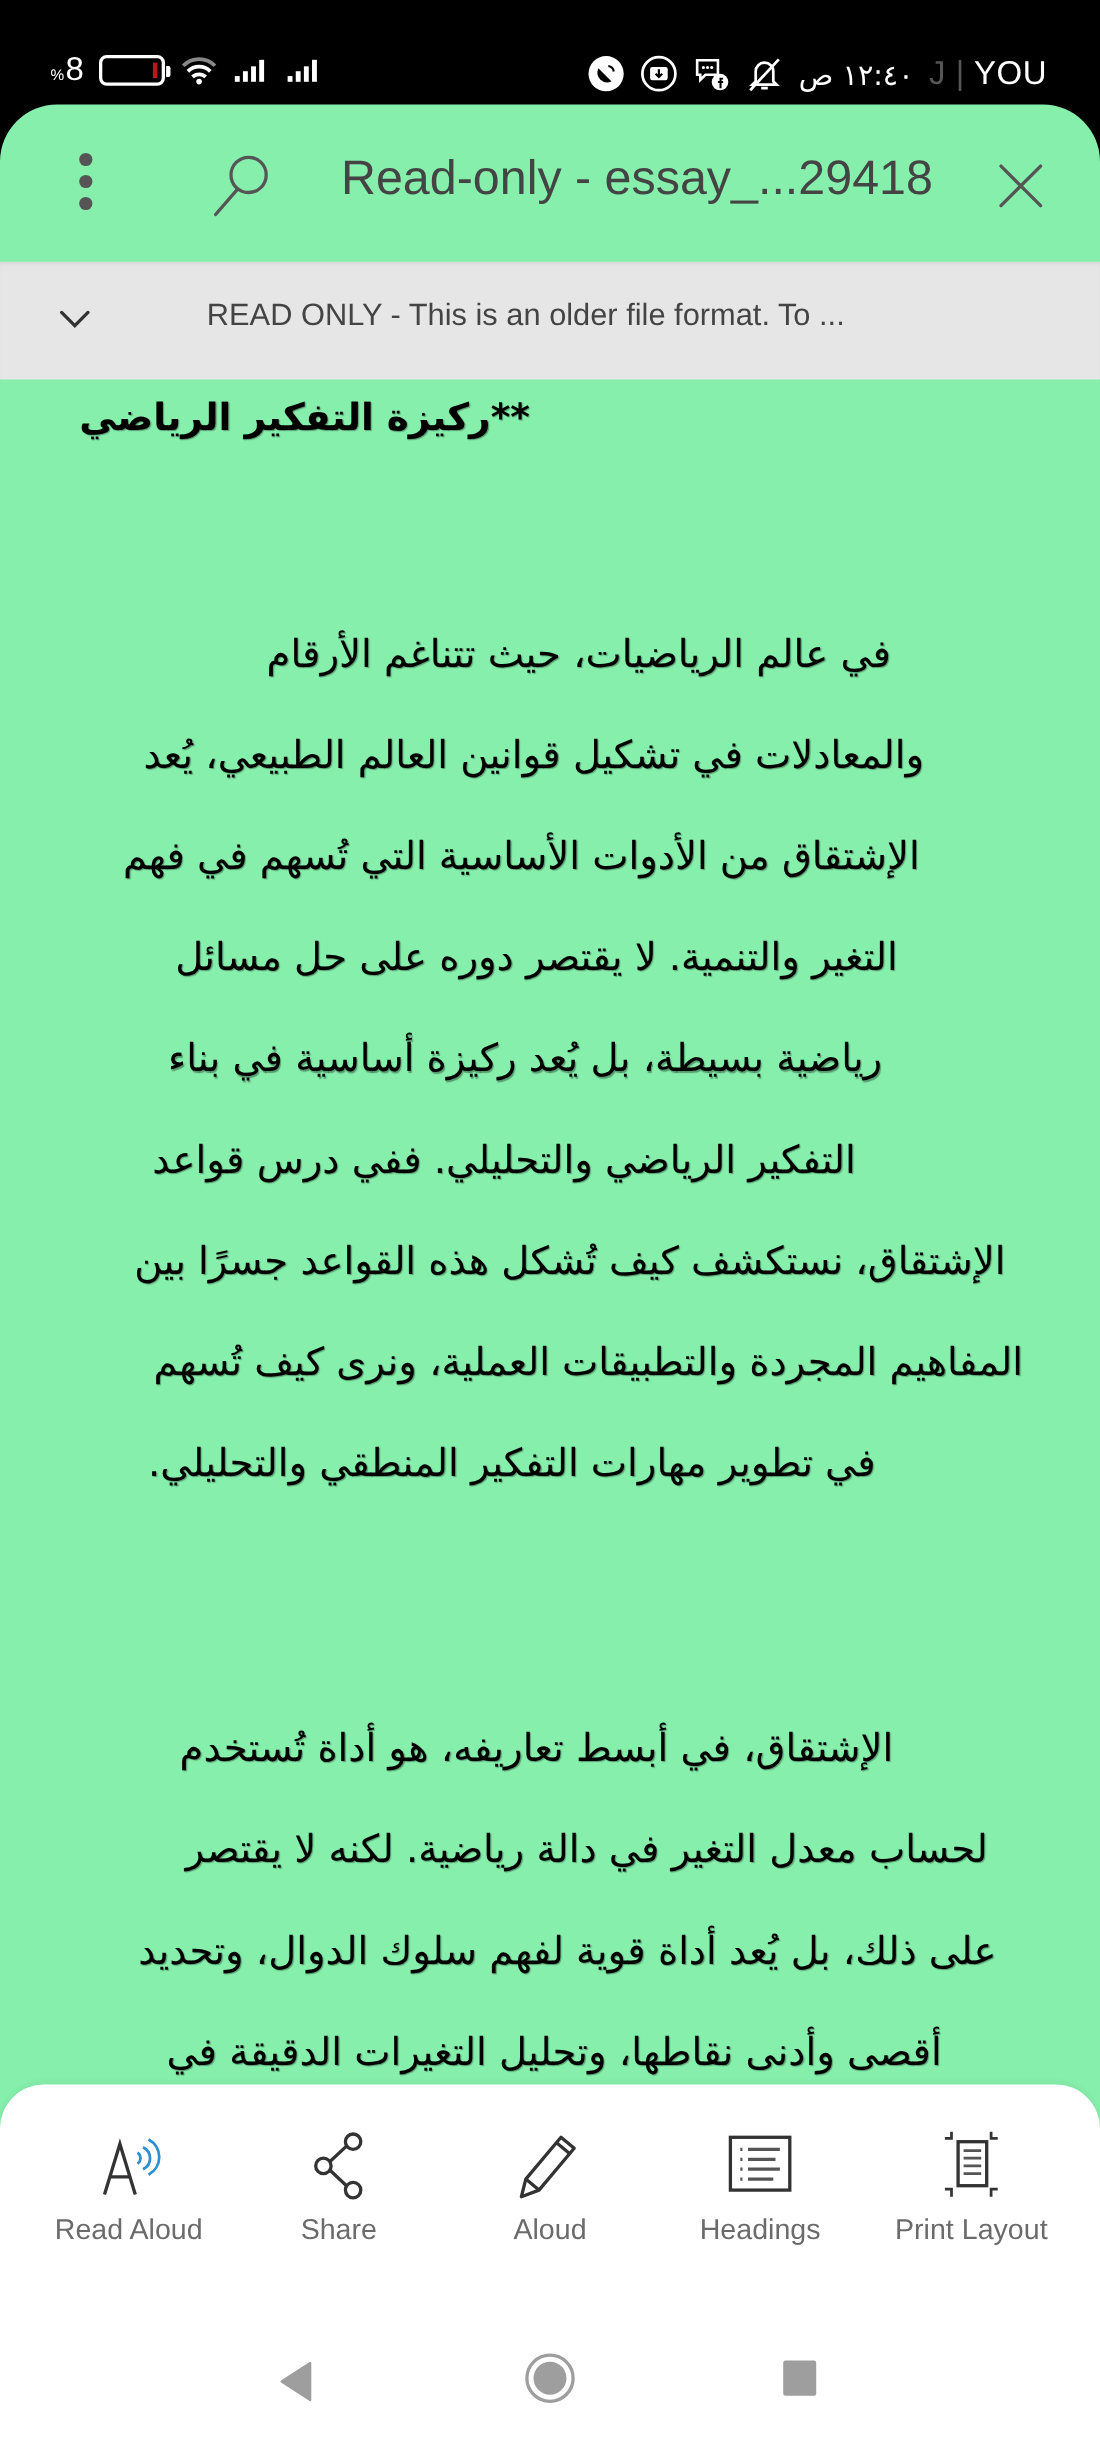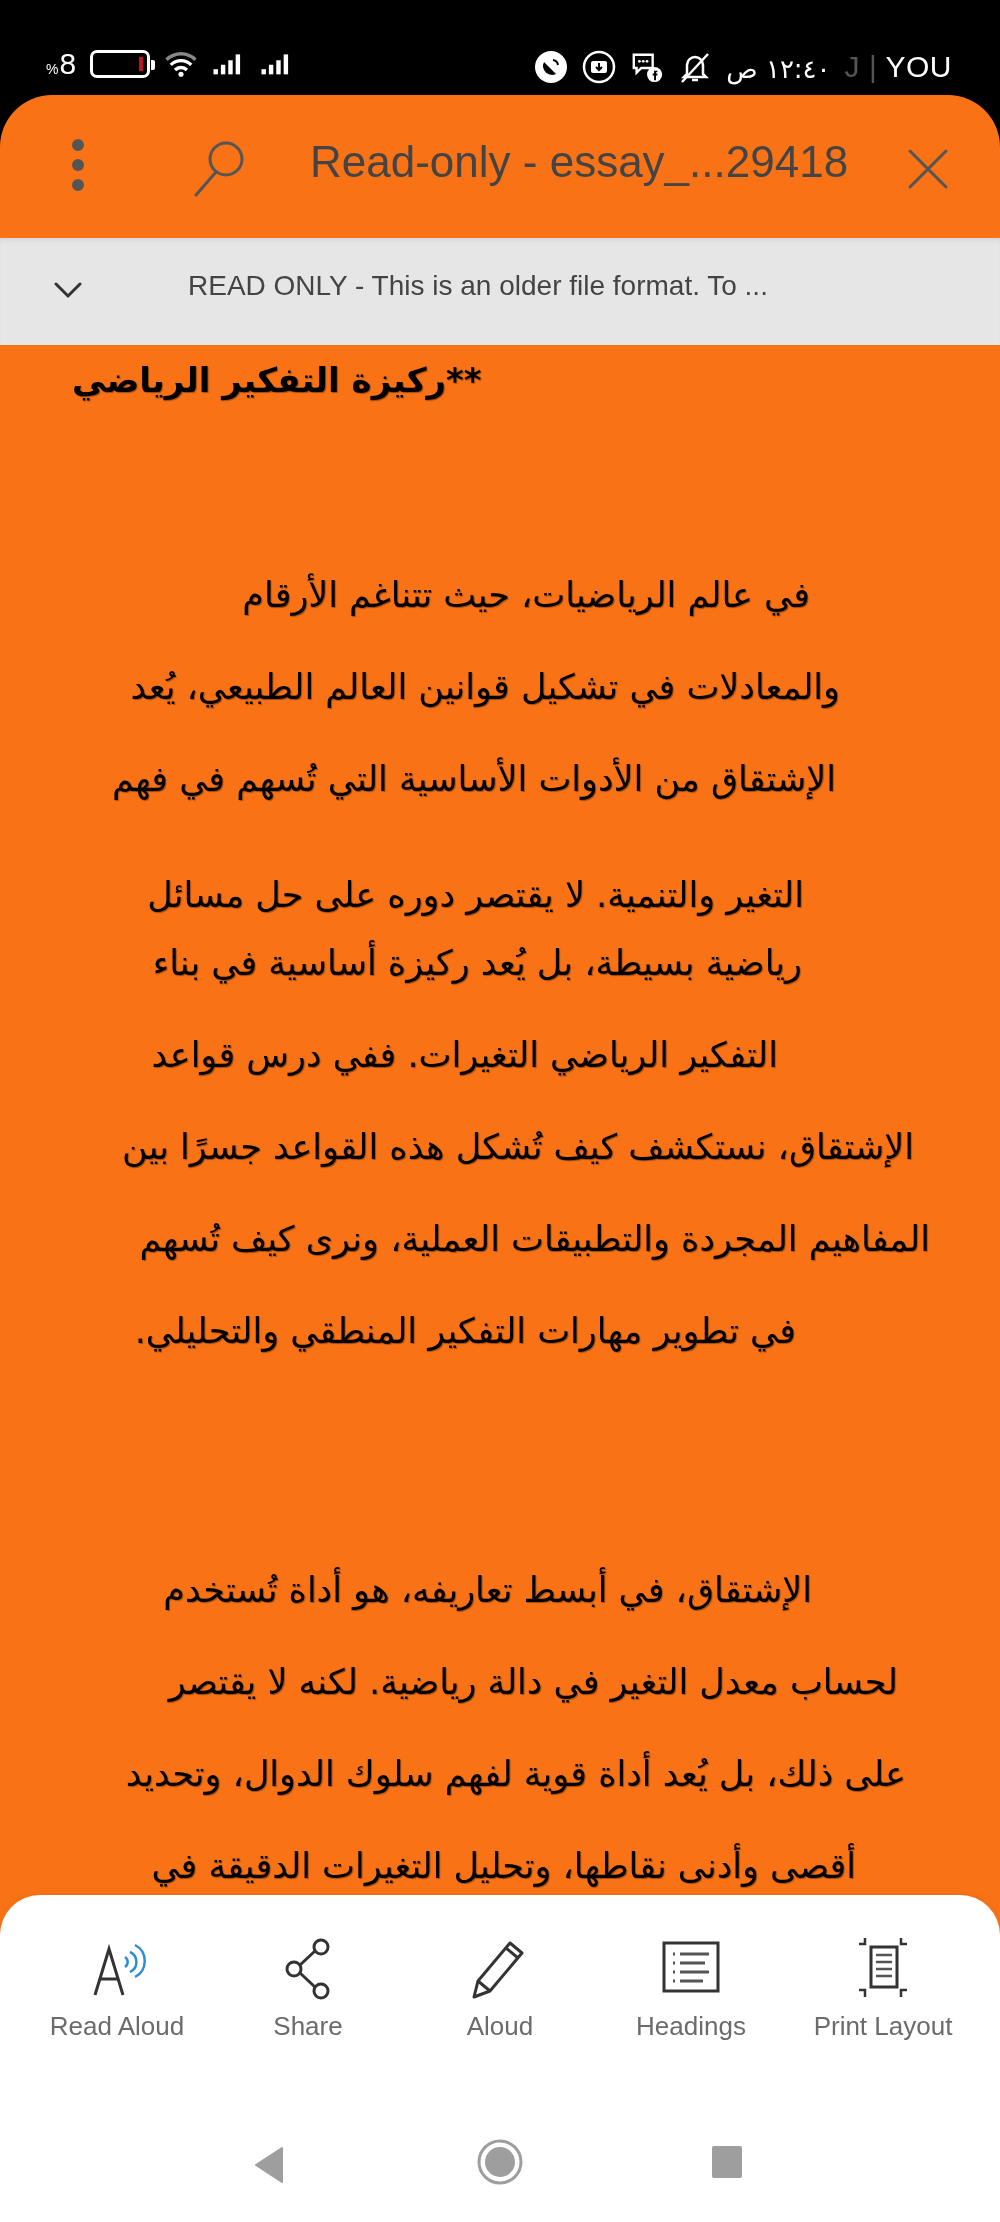--- a/index.html
+++ b/index.html
@@ -14,21 +14,21 @@
   .battery { width: 60px; height: 28px; border: 3px solid #fff; border-radius: 7px; position: relative; }
   .battery::after { content: ""; position: absolute; right: -8px; top: 7px; width: 4px; height: 10px; background: #fff; border-radius: 0 2px 2px 0; }
   .battery .level { position: absolute; right: 4px; top: 4px; width: 4px; height: 14px; background: #c0141c; }
   .sb-right { position: absolute; right: 48px; top: 44px; height: 40px; display: flex; align-items: flex-end; gap: 14px; color: #fff; }
   .sb-time { font-size: 26px; font-family: "DejaVu Sans", sans-serif; direction: rtl; }
   .sb-carrier { font-size: 30px; letter-spacing: 0.5px; }
   .sb-carrier .dim { color: #555; }
   .sb-icon { width: 34px; height: 34px; display: inline-flex; align-items: center; justify-content: center; }
 
   
-  .sheet { position: absolute; left: 0; top: 95px; width: 1000px; height: 2127px; background: #f97316; border-radius: 52px 52px 0 0; overflow: hidden; }
+  .sheet { position: absolute; left: 0; top: 95px; width: 1000px; height: 2127px; background: #86efac; border-radius: 52px 52px 0 0; overflow: hidden; }
 
   
   .toolbar { position: absolute; left: 0; top: 0; width: 1000px; height: 143px; }
   .menu-btn { position: absolute; left: 58px; top: 40px; width: 40px; height: 60px; display: flex; flex-direction: column; align-items: center; justify-content: space-between; padding: 4px 0; cursor: pointer; }
   .menu-btn span { width: 12px; height: 12px; background: #555; border-radius: 50%; display: block; }
   .search-btn { position: absolute; left: 188px; top: 40px; width: 64px; height: 64px; cursor: pointer; }
   .doc-title { position: absolute; left: 310px; top: 42px; width: 540px; text-align: left; font-size: 44px; color: #444; white-space: nowrap; }
   .close-btn { position: absolute; left: 904px; top: 50px; width: 48px; height: 48px; cursor: pointer; }
 
   
@@ -160,23 +160,23 @@
     <div class="banner-text">READ ONLY - This is an older file format. To ...</div>
   </div>
 
   <div class="doc">
     <div class="doc-page">
       <div class="doc-heading" style="right:auto; left:0; top:15px;">**ركيزة التفكير الرياضي</div>
 
       <div class="line" style="right:118px; top:230px;">في عالم الرياضيات، حيث تتناغم الأرقام</div>
       <div class="line" style="right:88px; top:322px;">والمعادلات في تشكيل قوانين العالم الطبيعي، يُعد</div>
       <div class="line" style="right:92px; top:414px;">الإشتقاق من الأدوات الأساسية التي تُسهم في فهم</div>
-      <div class="line" style="right:124px; top:506px;margin-top:24px;">التغير والتنمية. لا يقتصر دوره على حل مسائل</div>
+      <div class="line" style="right:112px; top:506px;">التغير والتنمية. لا يقتصر دوره على حل مسائل</div>
       <div class="line" style="right:126px; top:598px;">رياضية بسيطة، بل يُعد ركيزة أساسية في بناء</div>
-      <div class="line" style="right:150px; top:690px;">التفكير الرياضي التغيرات. ففي درس قواعد</div>
+      <div class="line" style="right:150px; top:690px;">التفكير الرياضي والتحليلي. ففي درس قواعد</div>
       <div class="line" style="right:14px; top:782px;">الإشتقاق، نستكشف كيف تُشكل هذه القواعد جسرًا بين</div>
       <div class="line" style="right:-2px; top:874px;">المفاهيم المجردة والتطبيقات العملية، ونرى كيف تُسهم</div>
       <div class="line" style="right:132px; top:966px;">في تطوير مهارات التفكير المنطقي والتحليلي.</div>
 
       <div class="line" style="right:116px; top:1225px;">الإشتقاق، في أبسط تعاريفه، هو أداة تُستخدم</div>
       <div class="line" style="right:30px; top:1317px;">لحساب معدل التغير في دالة رياضية. لكنه لا يقتصر</div>
       <div class="line" style="right:22px; top:1409px;">على ذلك، بل يُعد أداة قوية لفهم سلوك الدوال، وتحديد</div>
       <div class="line" style="right:72px; top:1501px;">أقصى وأدنى نقاطها، وتحليل التغيرات الدقيقة في</div>
     </div>
   </div>

